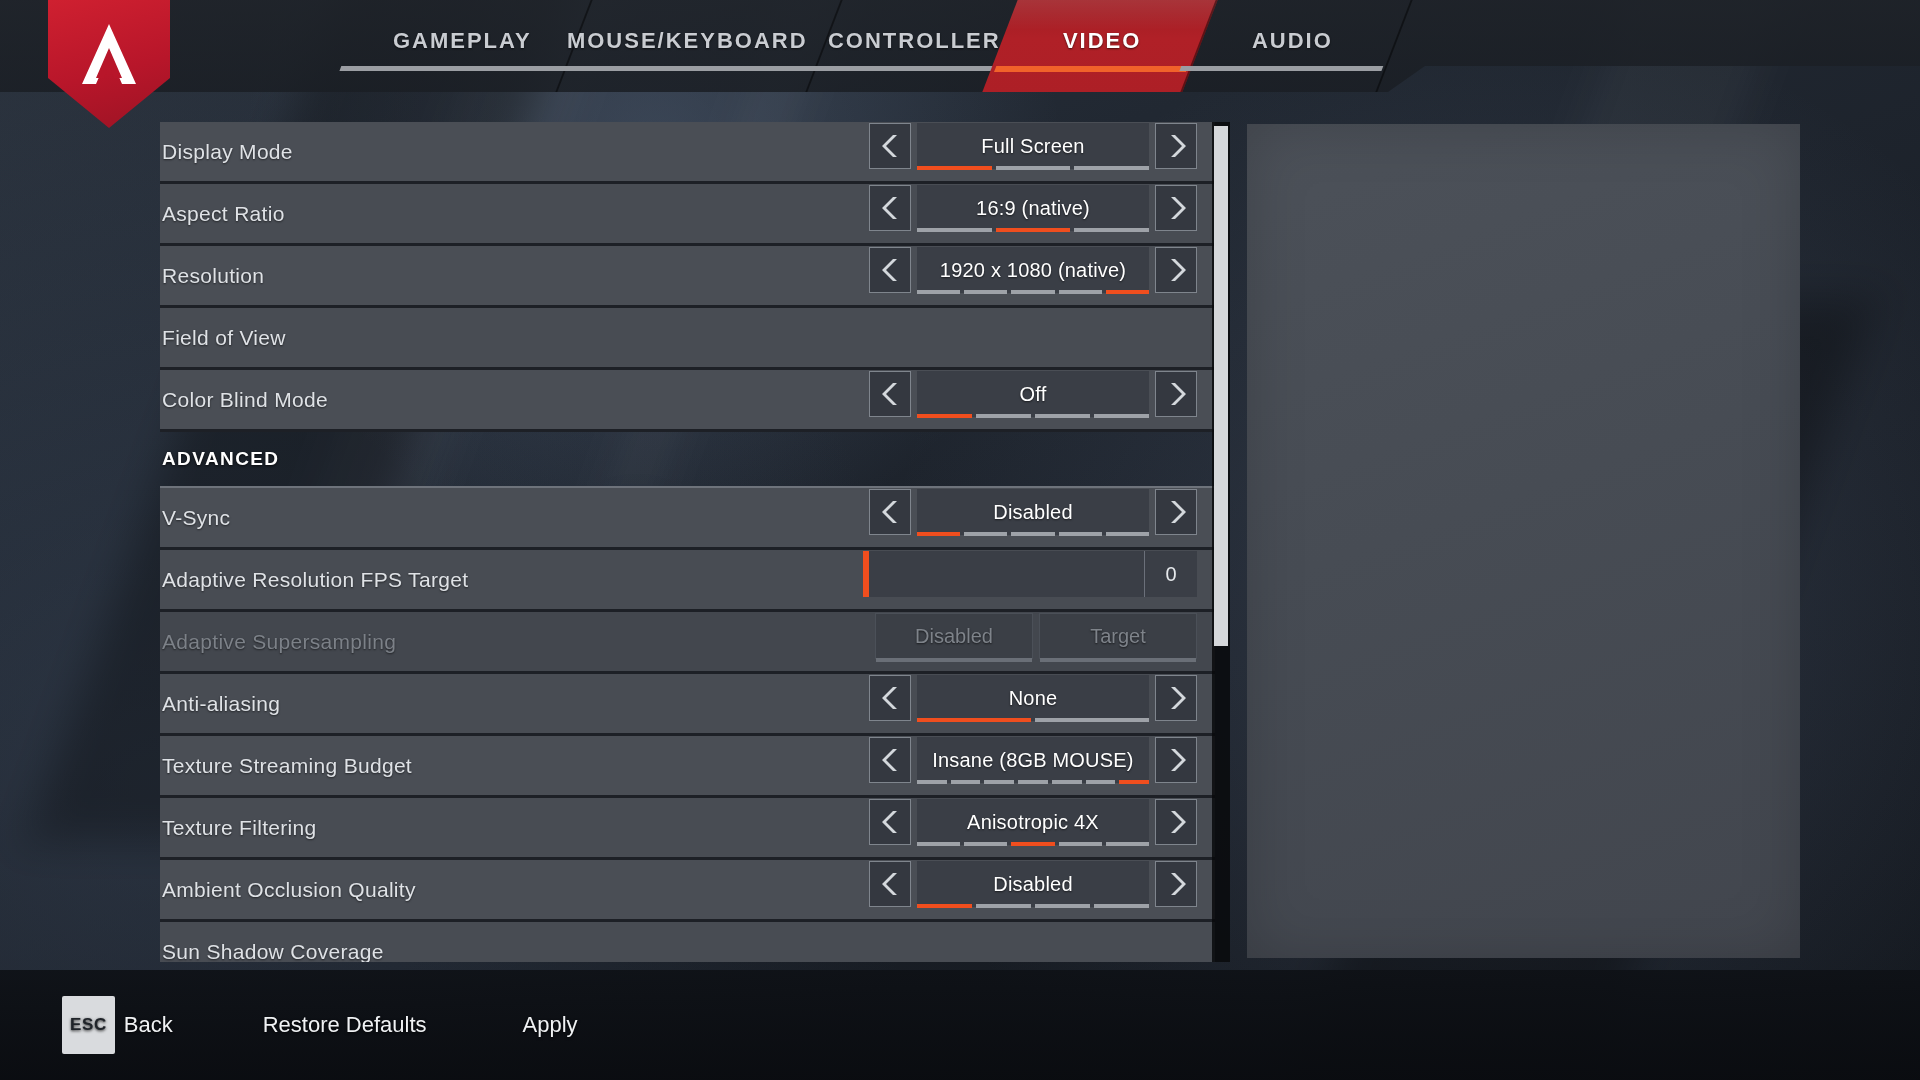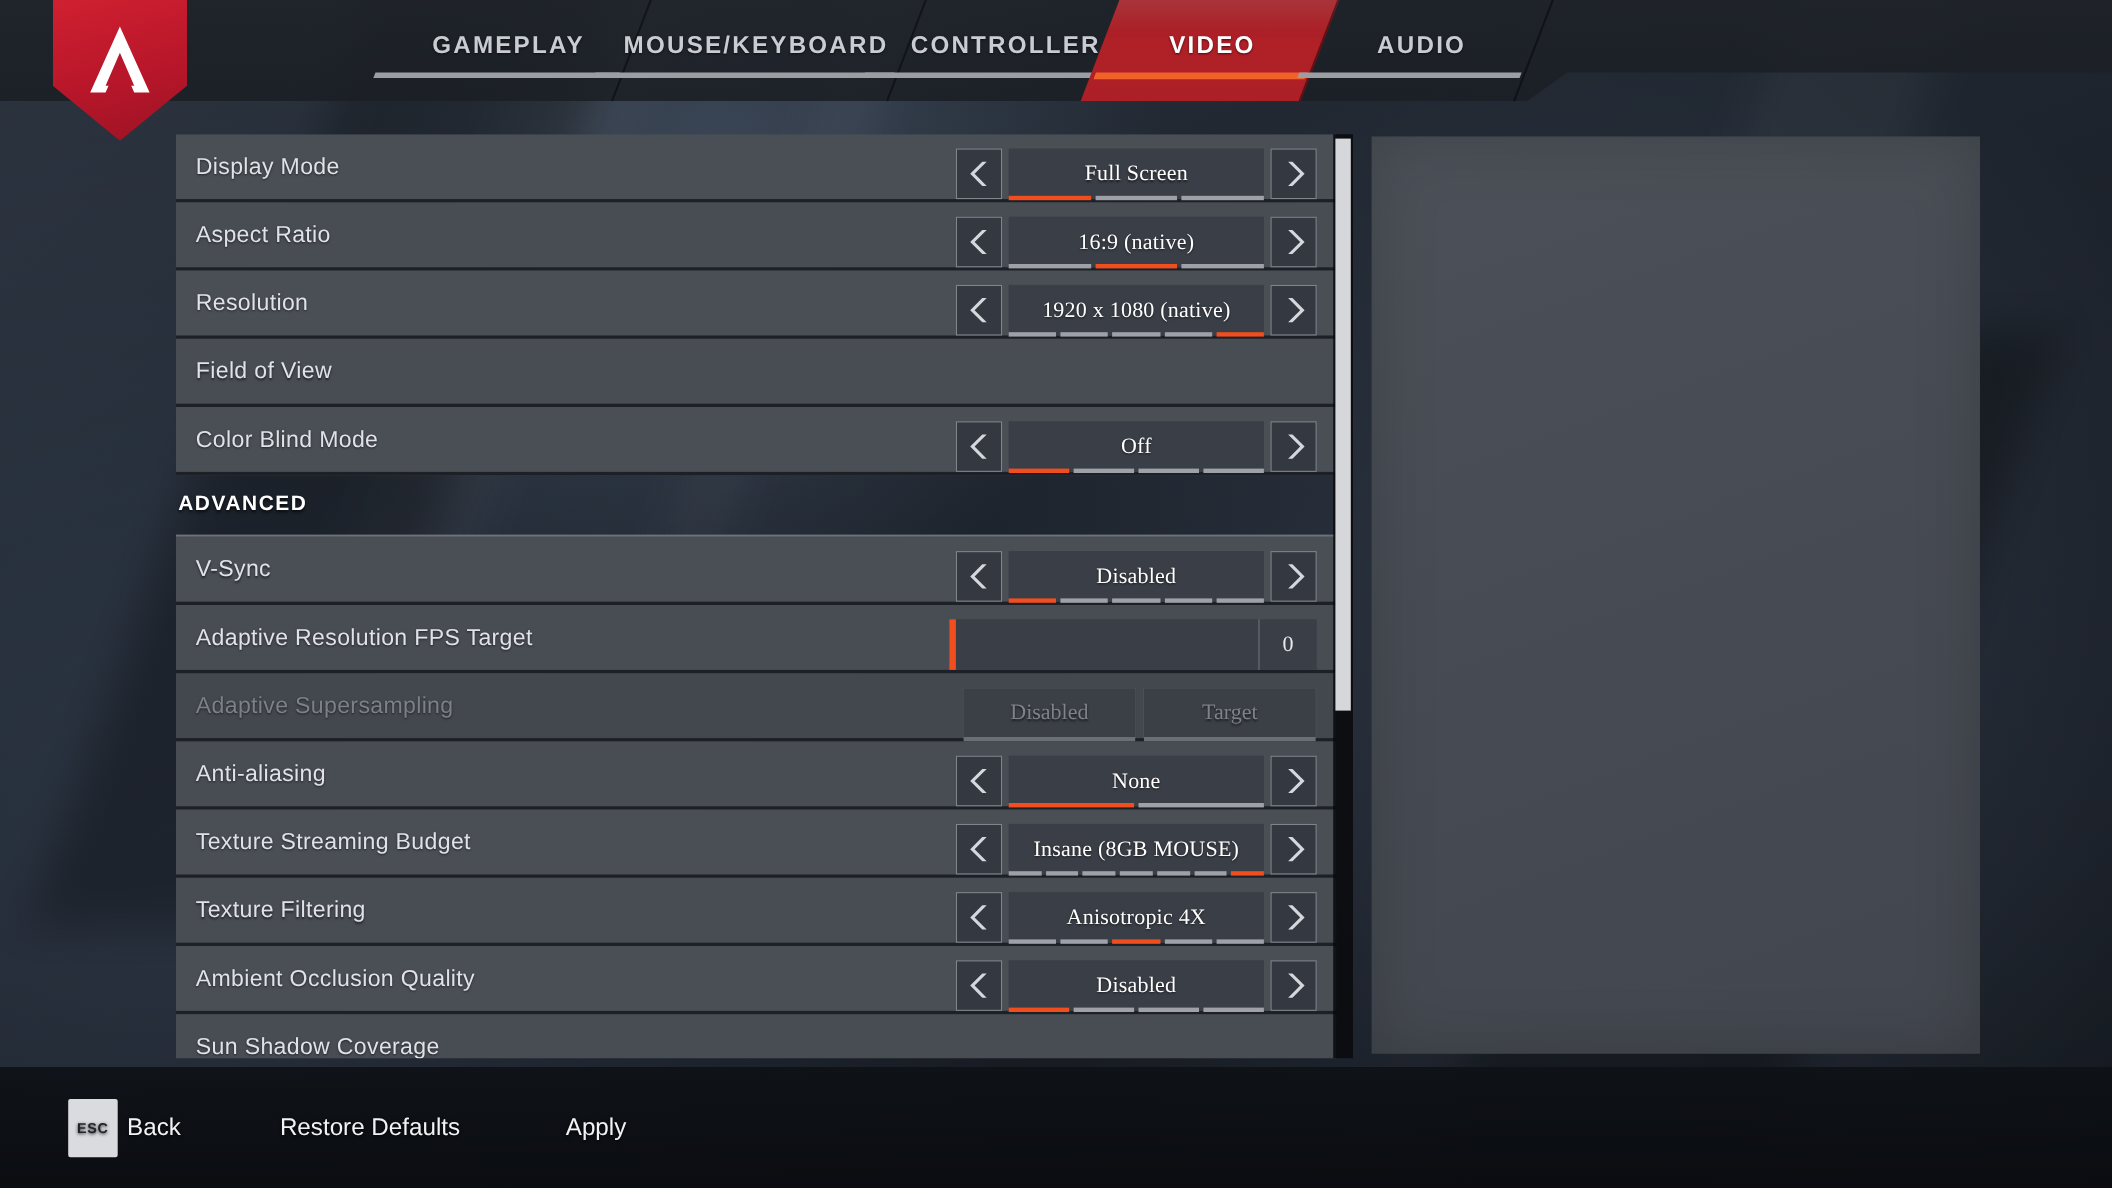--- a/index.html
+++ b/index.html
@@ -79,27 +79,27 @@
     overflow:hidden;
   }
   .srow {
     position:relative; width:1055px; height:62px;
     background:#4a4e55;
     border-bottom:3px solid #1d2026;
     display:flex; align-items:center;
   }
   .srow.alt { background:#484c53; }
   .srow .name {
-    margin-left:18px; font-size:21px; color:#dfe2e6; letter-spacing:0.3px;
+    margin-left:2px; font-size:21px; color:#dfe2e6; letter-spacing:0.3px;
     text-shadow:0 1px 2px rgba(0,0,0,0.55);
   }
   .srow.dim { background:#43474e; }
   .srow.dim .name { color:#7c8188; }
 
-  .ctl { position:absolute; right:18px; top:20px; height:32px; display:flex; align-items:center;font-family:Liberation Serif, serif; }
+  .ctl { position:absolute; right:18px; top:8px; height:32px; display:flex; align-items:center; }
 
   .arrow {
     width:42px; height:46px;
     border:1px solid #7f858d;
     background:#343840;
     display:flex; align-items:center; justify-content:center;
     color:#d4d8dc;
   }
   .arrow svg { display:block; }
 
@@ -176,21 +176,21 @@
     position:absolute; left:0; bottom:0; width:1920px; height:110px;
     background:linear-gradient(180deg, rgba(14,17,22,0.92) 0%, rgba(10,12,16,0.97) 100%);
     display:flex; align-items:center;
   }
   #footer .fitem {
     display:flex; align-items:center; font-size:22px; color:#f0f2f4;
     text-shadow:0 1px 3px rgba(0,0,0,0.8);
   }
   #esckey {
     display:inline-flex; align-items:center; justify-content:center;
-    background:#d9dbde; color:#20242a; font-size:13px; font-weight:bold;
+    background:#d9dbde; color:#20242a; font-size:17px; font-weight:bold;
     letter-spacing:0.6px; padding:19px 8px; margin-right:9px; border-radius:2px;
   }
 </style>
 </head>
 <body>
 
 <div id="bg">
   <div class="streak" style="left:380px; top:-40px; width:120px; height:700px;"></div>
   <div class="streak" style="left:700px; top:-60px; width:60px; height:560px;"></div>
   <div class="dk" style="left:190px; top:-60px; width:240px; height:900px;"></div>

